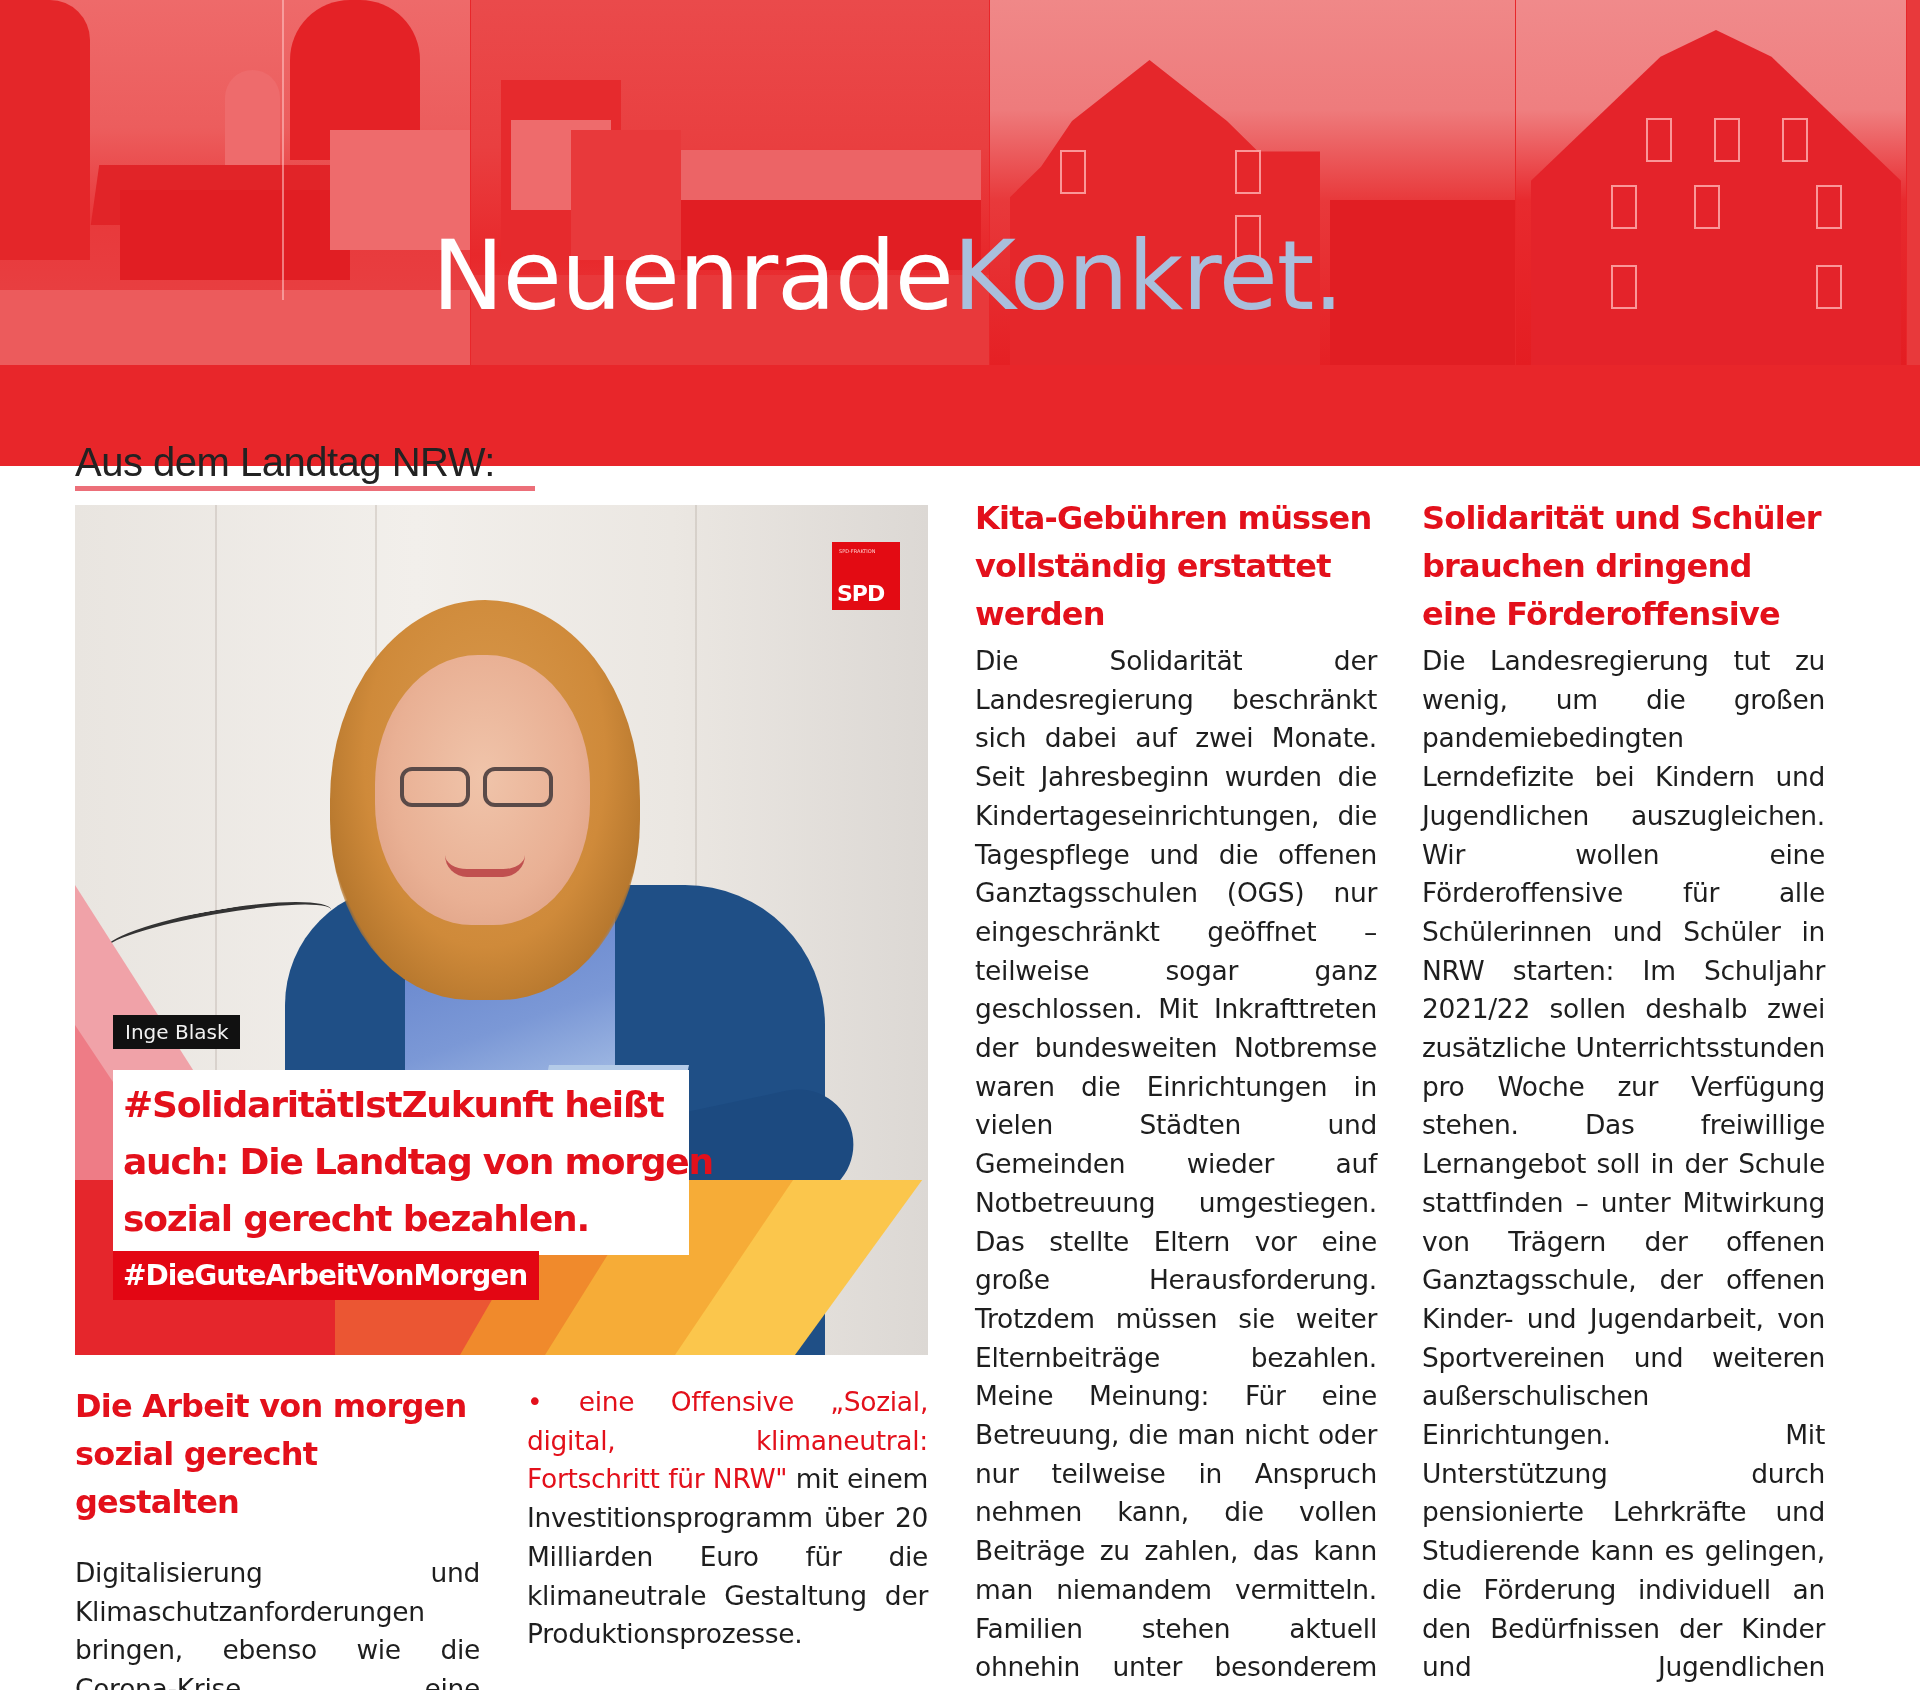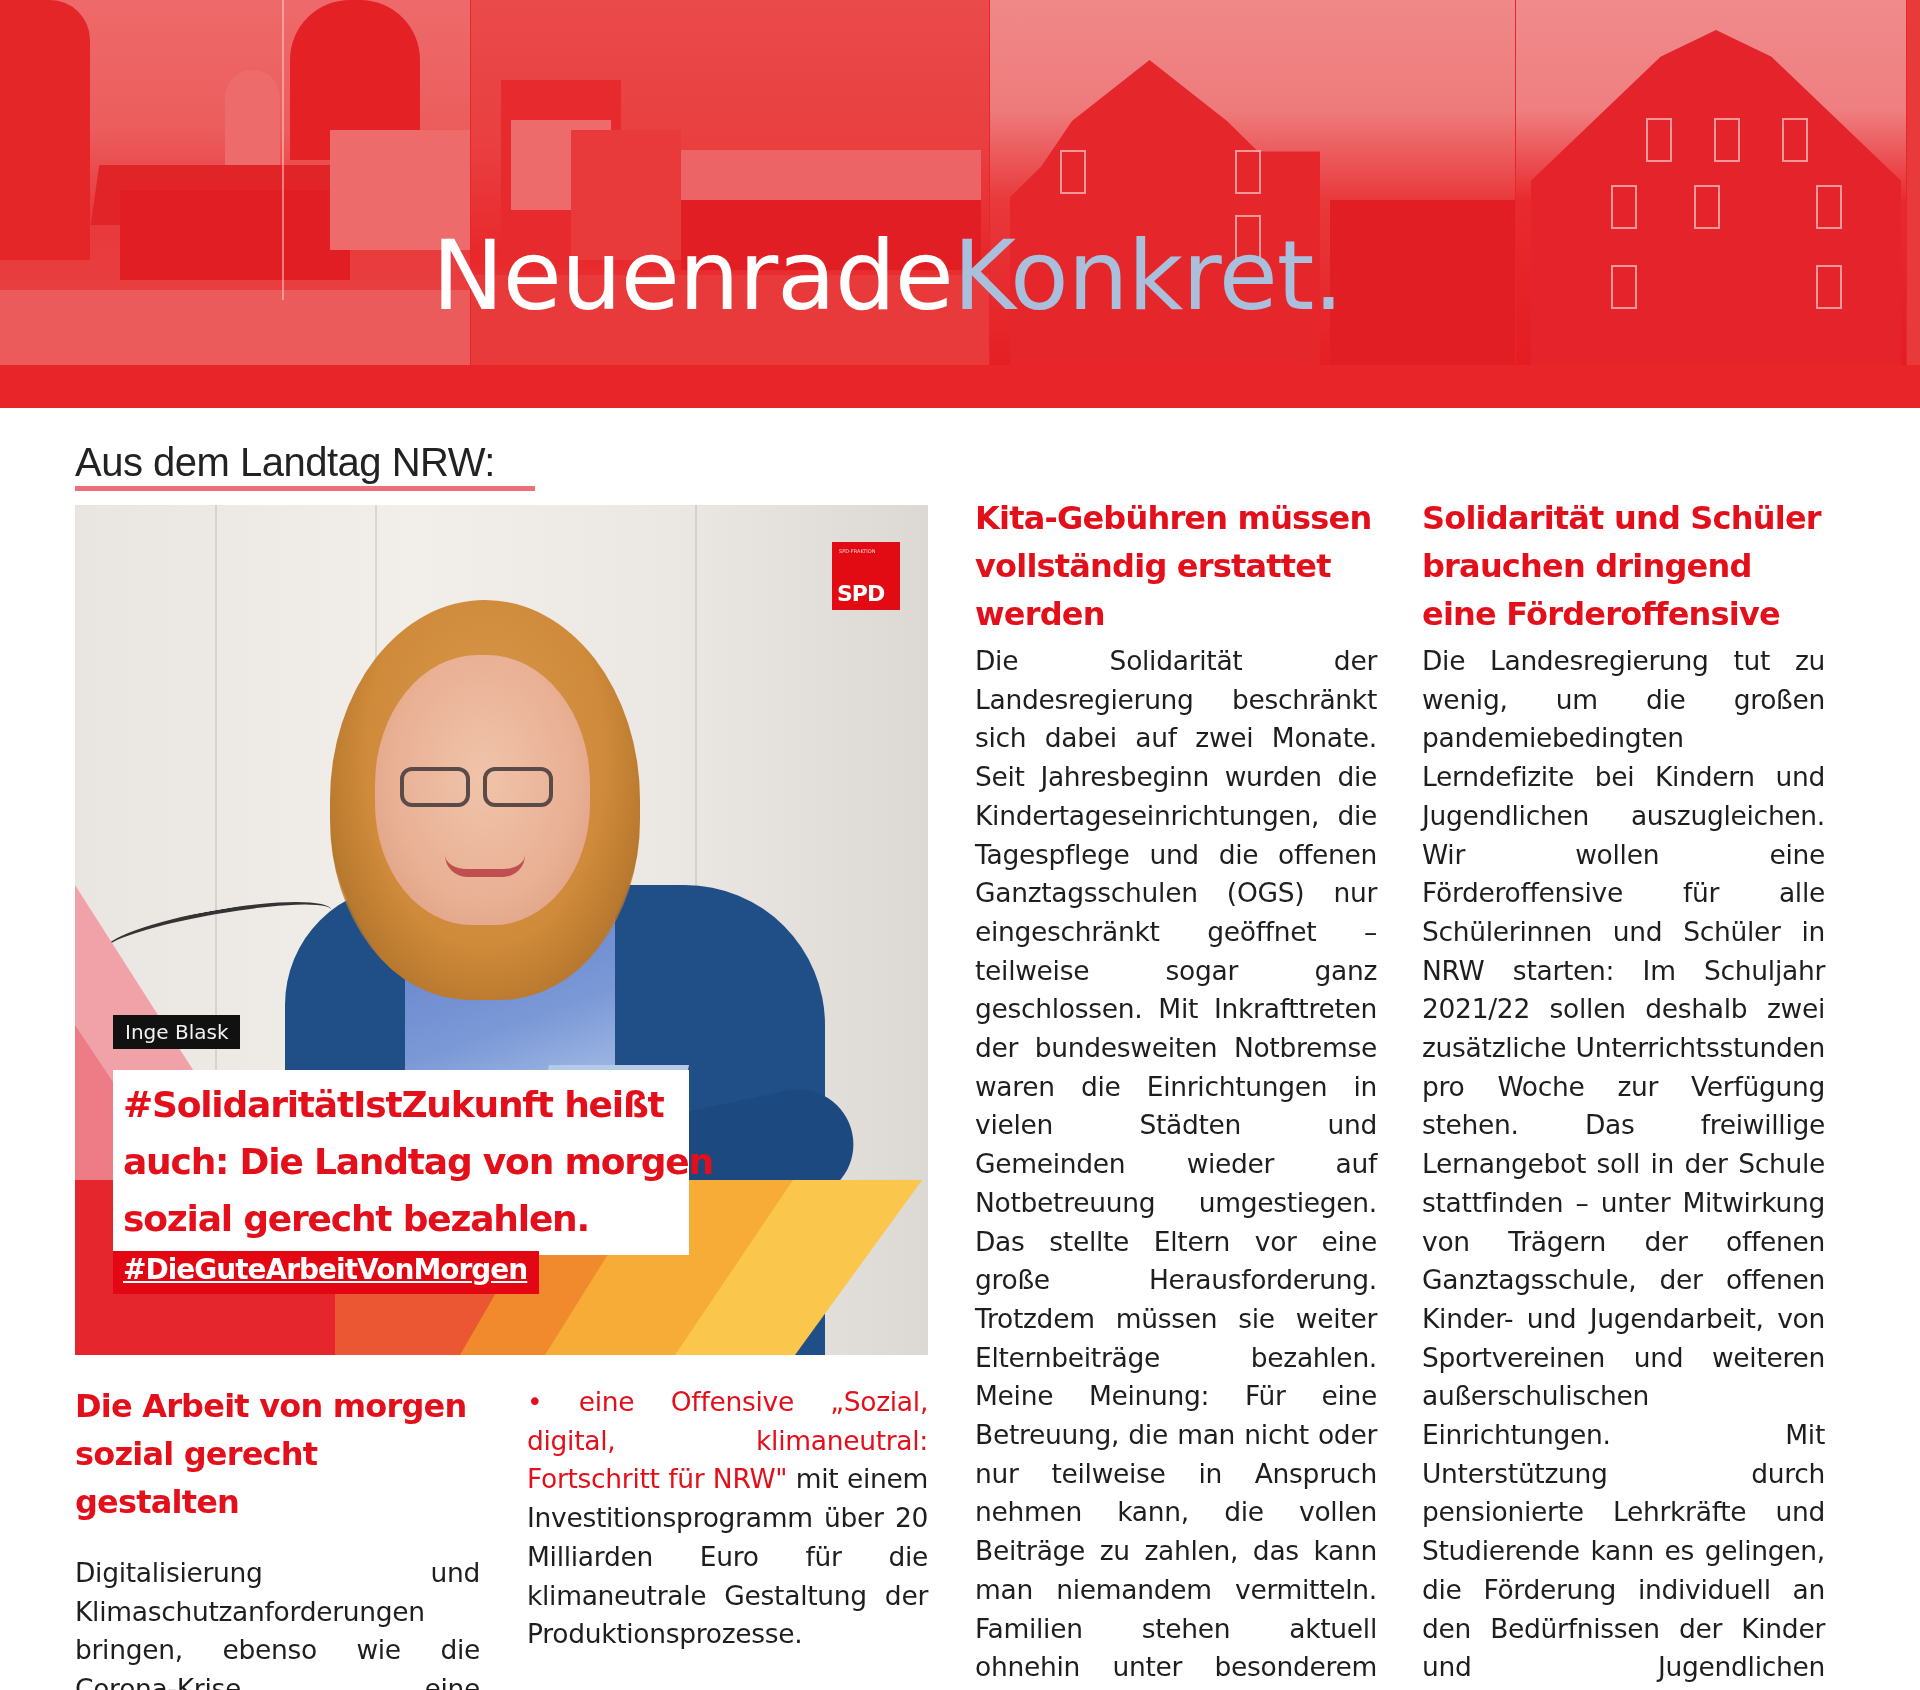--- a/index.html
+++ b/index.html
@@ -1,20 +1,20 @@
 <!DOCTYPE html>
 <html><head>
 <meta charset="utf-8">
 <style>
   * { box-sizing: border-box; margin: 0; padding: 0; }
   html, body { width: 1920px; height: 1690px; background: #ffffff; overflow: hidden; }
   body { position: relative; font-family: "DejaVu Sans", sans-serif; color: #222; }
 
   
-  .header { position: absolute; left: 0; top: 0; width: 1920px; height: 408px; background: #e8262a; overflow: hidden; }
+  .header { position: absolute; left: 0; top: 0; width: 1920px; height: 466px; background: #e8262a; overflow: hidden; }
   .panel { position: absolute; top: 0; height: 365px; overflow: hidden; }
   .panel .sky { position: absolute; left: 0; top: 0; width: 100%; height: 100%; }
   .p1 { left: 0; width: 470px; }
   .p1 .sky { background: linear-gradient(180deg, #ee6a6a 0%, #ec5d5d 35%, #e8393b 60%, #e84446 100%); }
   .p2 { left: 471px; width: 518px; }
   .p2 .sky { background: linear-gradient(180deg, #ea4a4b 0%, #e93f40 40%, #e8282b 70%, #ea4446 100%); }
   .p3 { left: 990px; width: 525px; }
   .p3 .sky { background: linear-gradient(180deg, #f08888 0%, #ee7b7c 30%, #e8393b 55%, #e52024 100%); }
   .p4 { left: 1516px; width: 390px; }
   .p4 .sky { background: linear-gradient(180deg, #f08a8b 0%, #ef7f80 30%, #e82a2e 55%, #e41d22 100%); }
@@ -60,21 +60,21 @@
   .band4 { left: 390px; width: 210px; background: #f6ac37; transform: skewX(-34deg); transform-origin: bottom; }
   .band5 { left: 520px; width: 200px; background: #fbc64c; transform: skewX(-36deg); transform-origin: bottom; }
 
   .spd-logo { position: absolute; left: 757px; top: 37px; width: 68px; height: 68px; background: #e30b13; }
   .spd-logo .small { position: absolute; left: 7px; top: 6px; font-size: 5px; color: #ffd0d0; font-family: "DejaVu Sans", sans-serif; }
   .spd-logo .big { position: absolute; left: 5px; bottom: 4px; font-size: 22px; font-weight: bold; color: #fff; font-family: "DejaVu Sans", sans-serif; letter-spacing: -1px; }
 
   .name-tag { position: absolute; left: 38px; top: 510px; background: #111; color: #f2f2f2; font-size: 20px; padding: 5px 12px; font-family: "DejaVu Sans", sans-serif; }
   .quote-box { position: absolute; left: 38px; top: 565px; width: 576px; background: #ffffff; padding: 6px 4px 8px 10px; }
   .quote-box span { display: block; color: #e3101b; font-weight: bold; font-size: 36px; line-height: 57px; font-family: "DejaVu Sans", sans-serif; letter-spacing: -1.2px; white-space: nowrap; }
-  .hashtag-box { position: absolute; left: 38px; top: 746px; background: #e30613; color: #ffffff; font-weight: bold; font-size: 28px; padding: 2px 12px 8px 10px; font-family: "DejaVu Sans", sans-serif; letter-spacing: -1px; text-decoration: underline; }
+  .hashtag-box { position: absolute; left: 38px; top: 746px; background: #e30613; color: #ffffff; font-weight: bold; font-size: 28px; padding: 8px 12px 8px 10px; font-family: "DejaVu Sans", sans-serif; letter-spacing: -1px; }
 
   
   .col { position: absolute; font-family: "DejaVu Sans", sans-serif; }
   .col h2 { color: #e3101b; font-size: 32px; line-height: 48px; font-weight: bold; letter-spacing: -0.8px; }
   .col p { font-size: 26.5px; line-height: 38.7px; color: #1e1e1e; text-align: justify; letter-spacing: -0.3px; }
   .col .red { color: #e3101b; }
 
   .col-mid { left: 975px; top: 494px; width: 402px; }
   .col-right { left: 1422px; top: 494px; width: 403px; }
   .col-bl1 { left: 75px; top: 1382px; width: 405px; }

